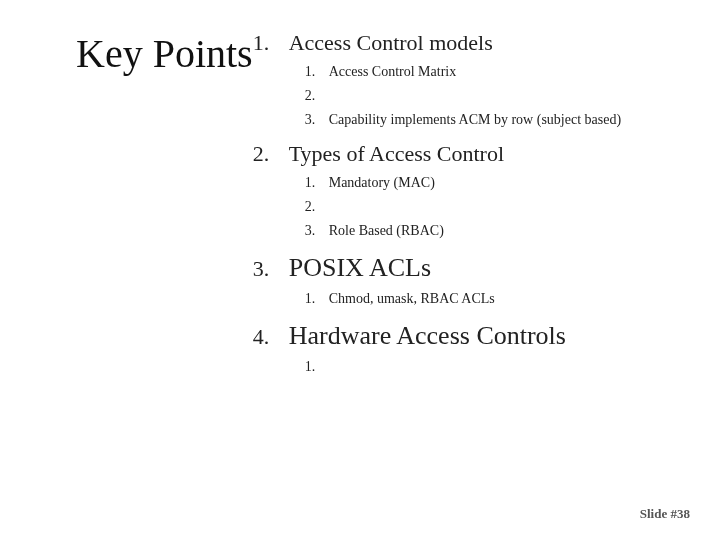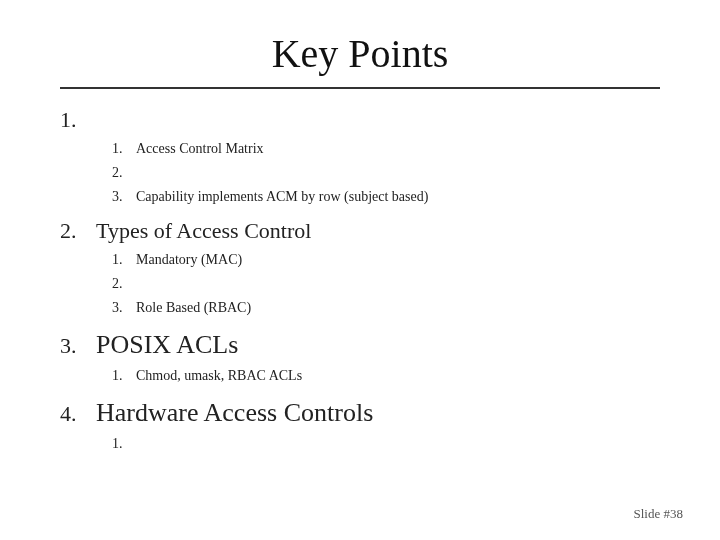--- a/index.html
+++ b/index.html
@@ -13,23 +13,23 @@
       height: 540px;
       background: #ffffff;
       font-family: 'Georgia', 'Times New Roman', serif;
       color: #222222;
       overflow: hidden;
     }
 
     .slide {
       width: 720px;
       height: 540px;
-      padding: 30px 60px 30px 60px;
+      padding: 30px 60px 30px 76px;
       display: flex;
-      flex-direction: column;
+      flex-direction: row;
     }
 
     .slide-title {
       font-size: 40px;
       font-weight: normal;
       text-align: center;
       margin-bottom: 10px;
       color: #111111;
     }
 
@@ -76,36 +76,38 @@
       font-size: 14px;
     }
 
     .section-heading-large {
       font-size: 26px;
     }
 
     .slide-footer {
       position: absolute;
       bottom: 18px;
-      right: 37px;
+      right: 30px;
       font-size: 13px;
       color: #555555;
+      font-weight: bold;
     }
   </style>
 </head>
 <body>
 
 <div class="slide">
   <h1 class="slide-title">Key Points</h1>
   <hr class="divider">
 
   <div id="sections-container">
   <div class="section">
         <div class="section-heading">
           <span class="section-number">1.</span>
+          <span>Access Control models</span>
         </div>
         <ul class="sub-list">
           <li>
             <span class="sub-number">1.</span>
             <span>Access Control Matrix</span>
           </li>
           <li>
             <span class="sub-number">2.</span>
           </li>
           <li>

